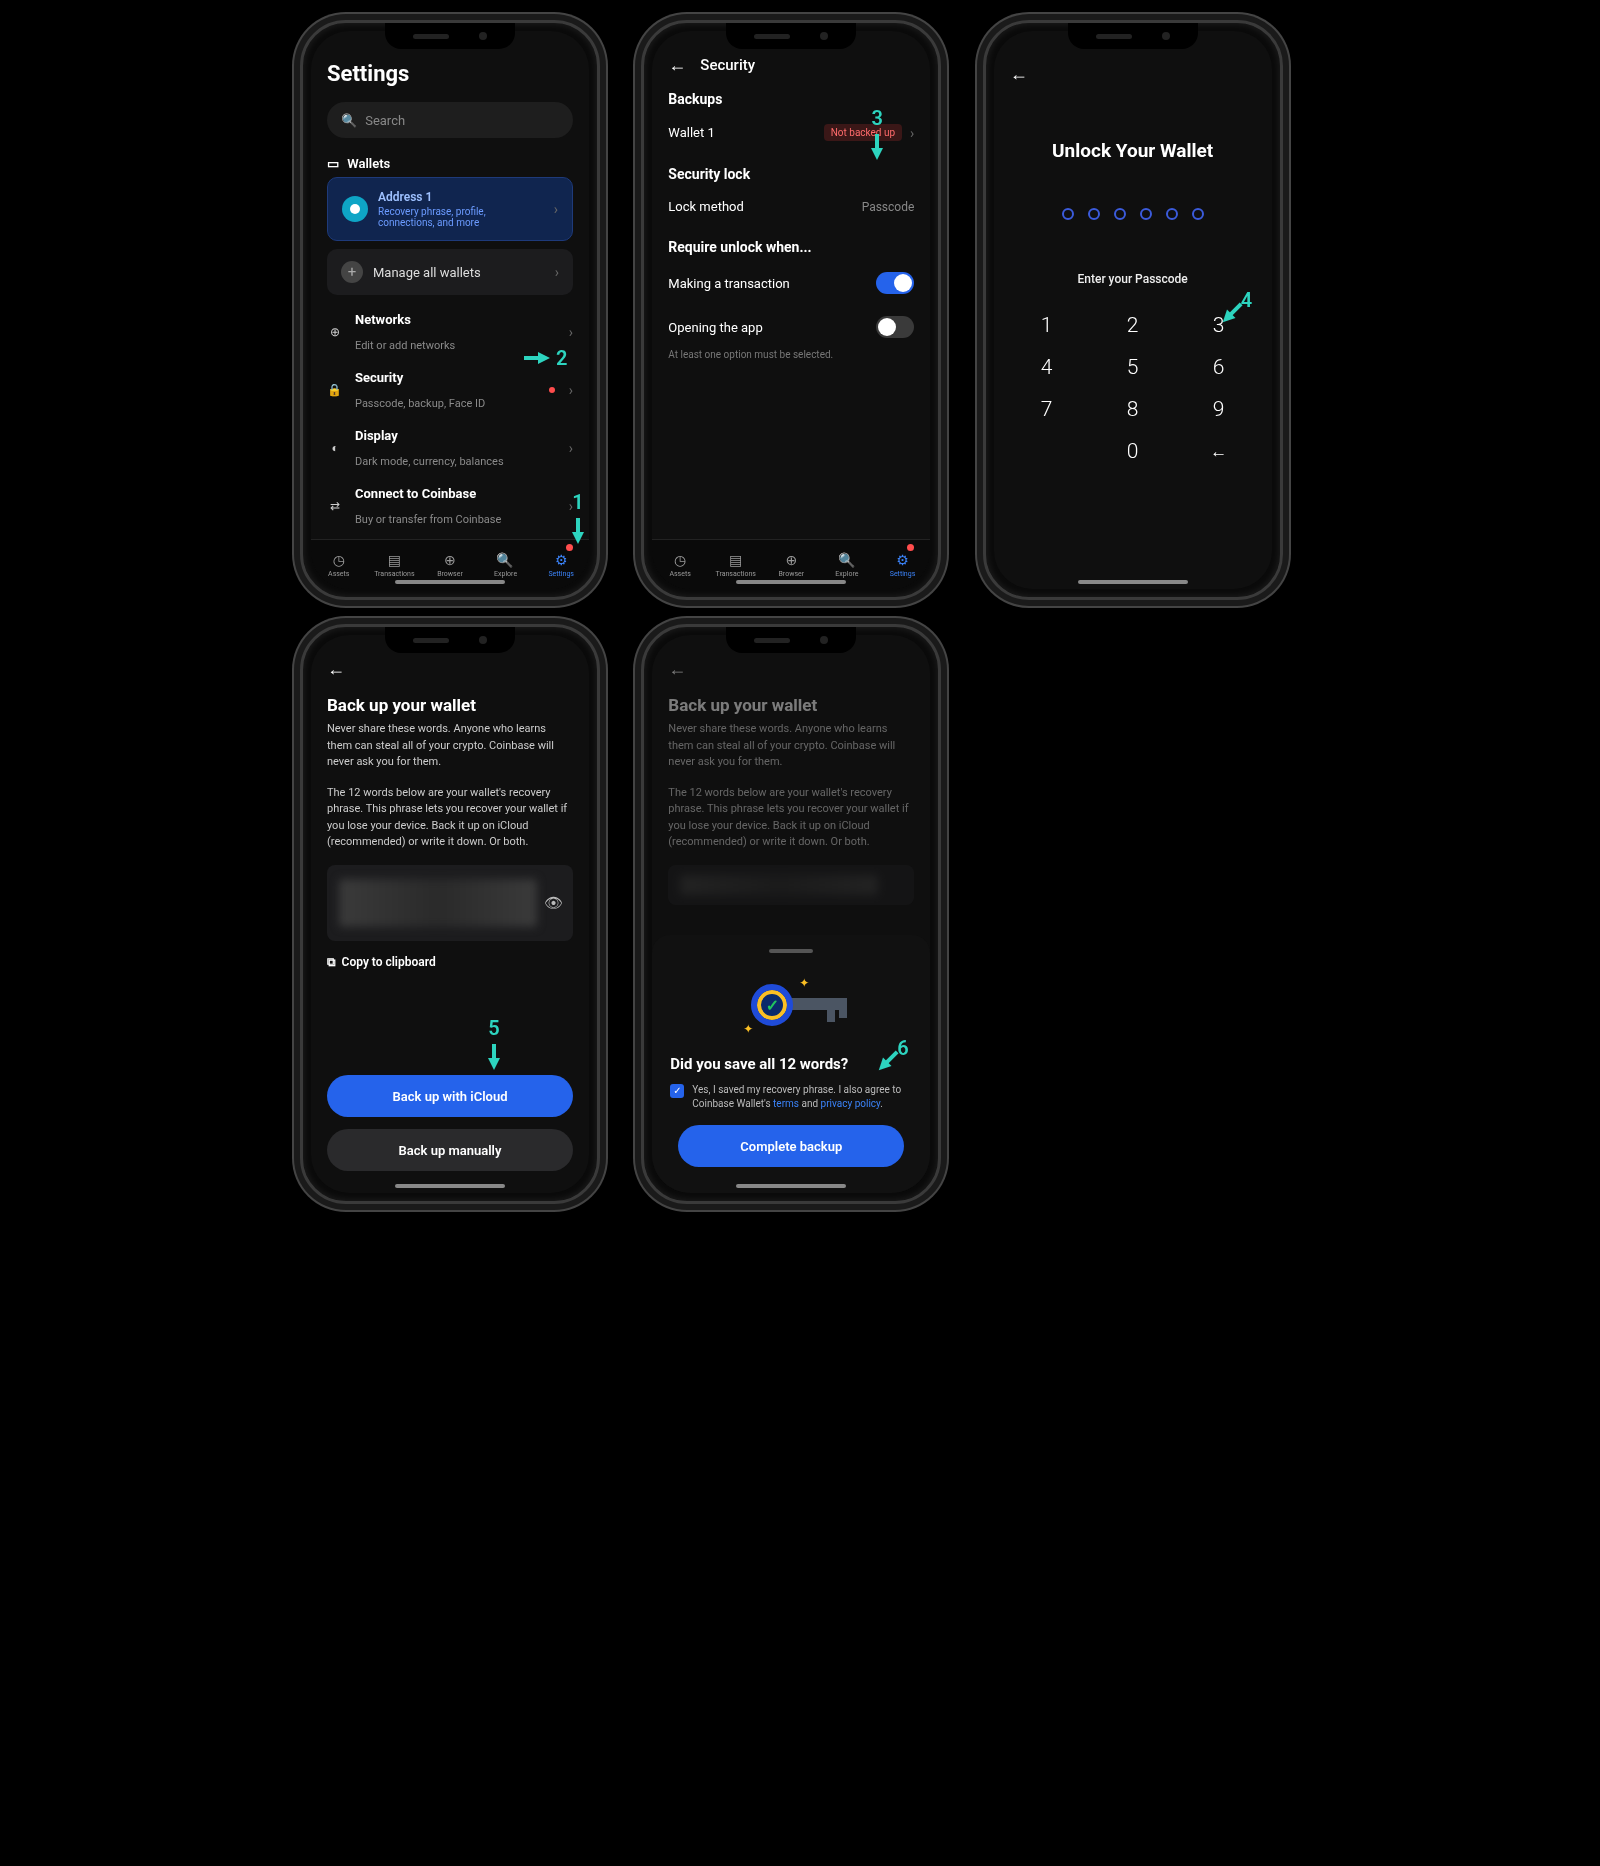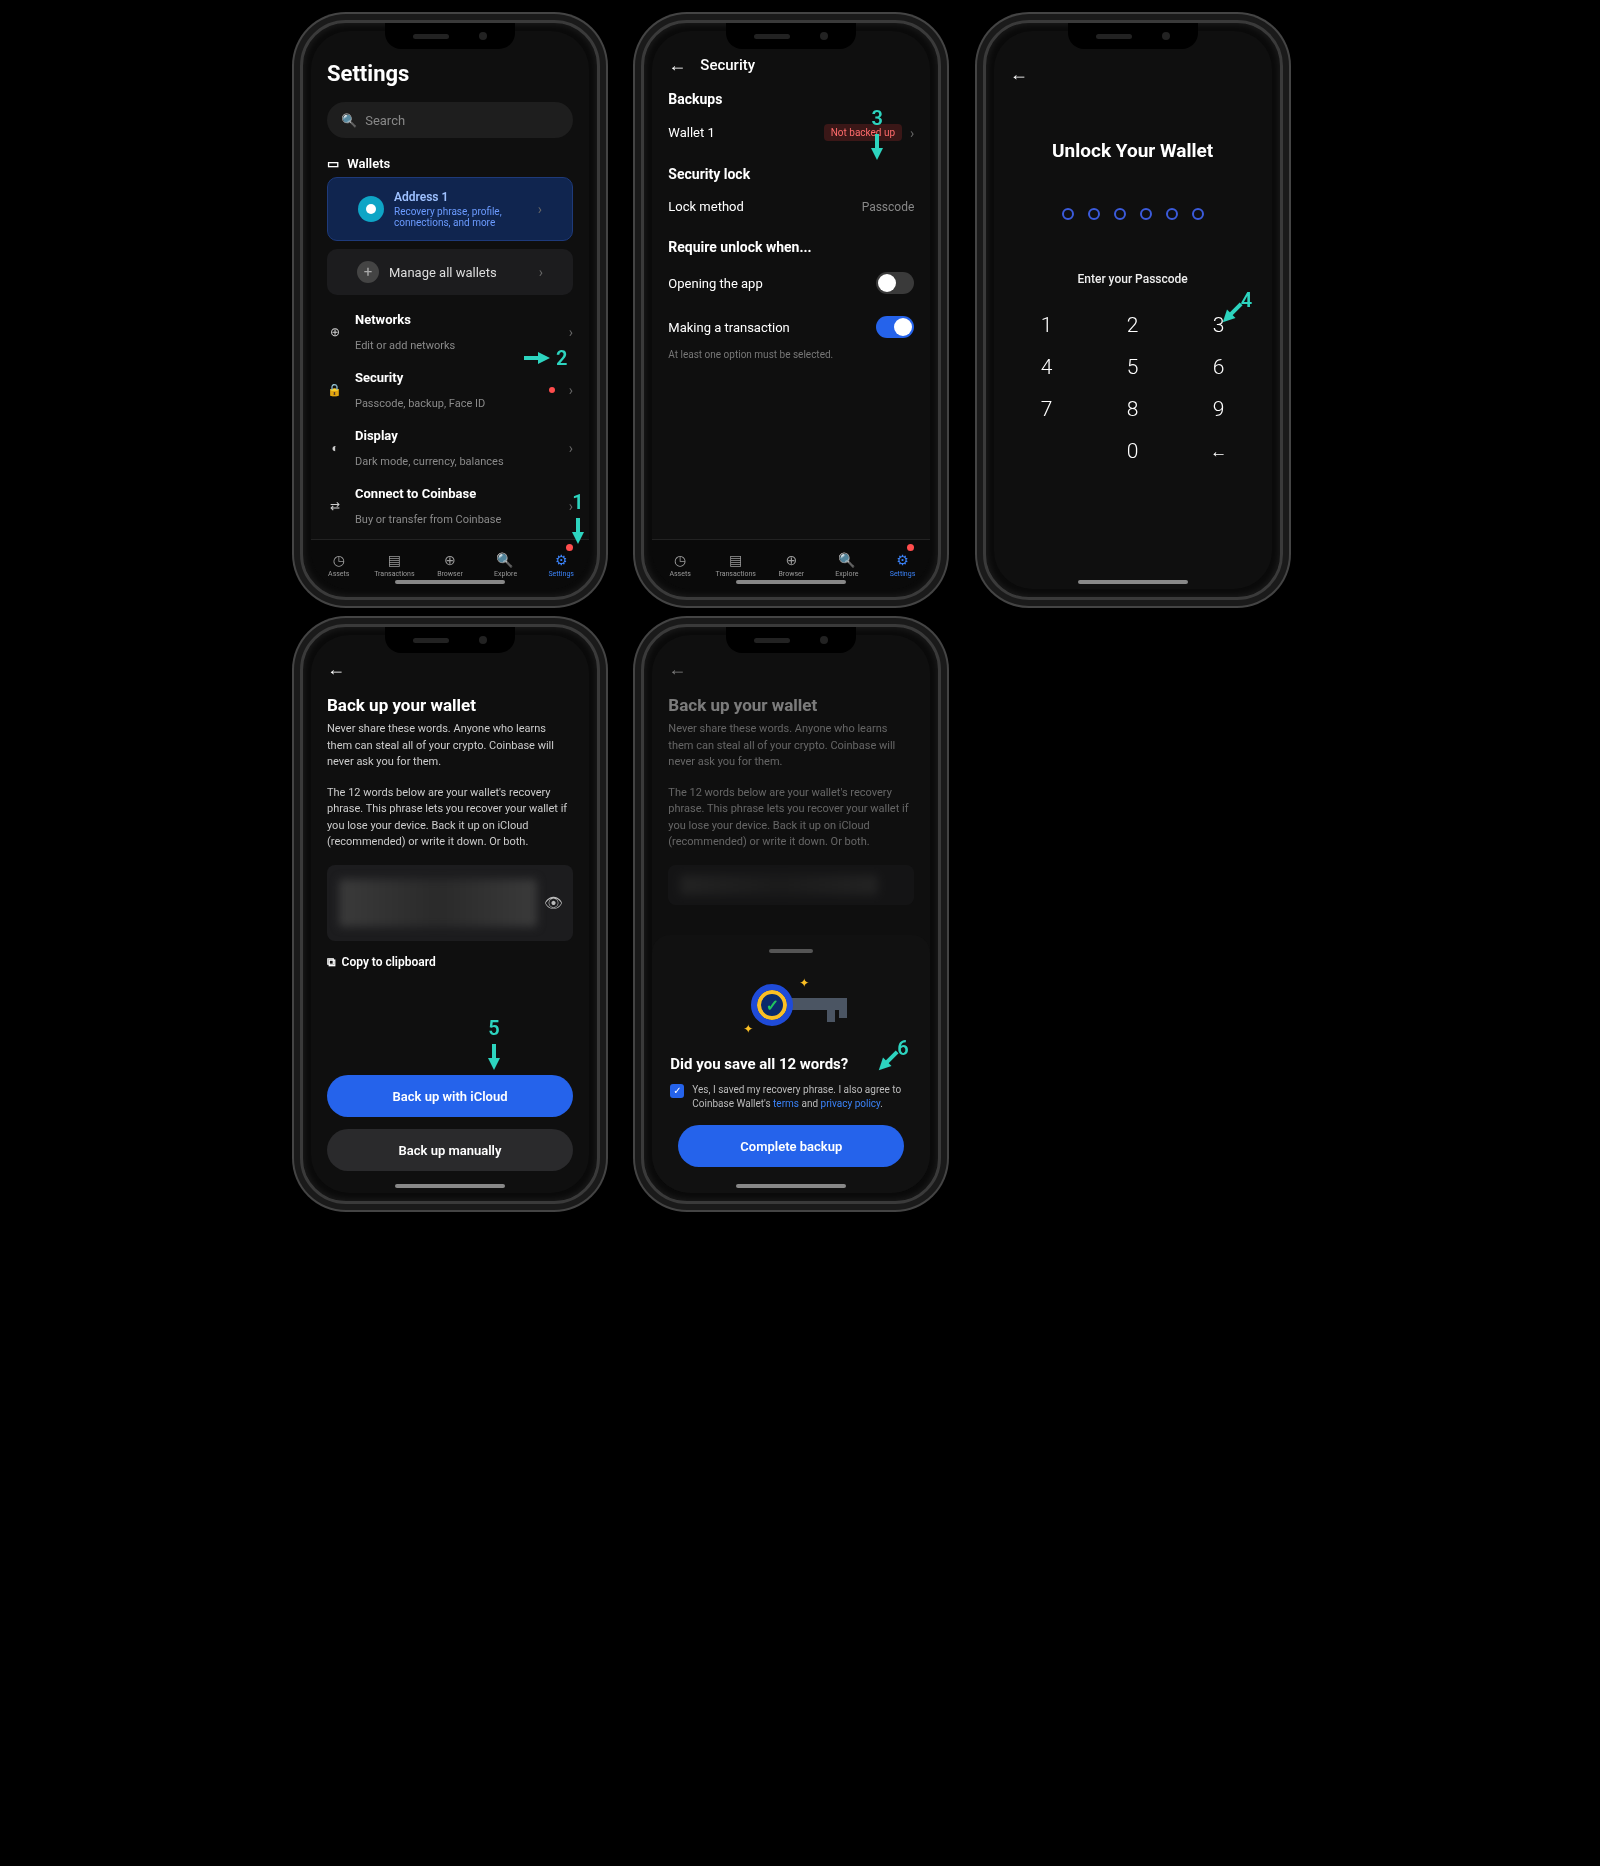--- a/index.html
+++ b/index.html
@@ -14,21 +14,21 @@
   .notch { position:absolute; top:0; left:50%; transform:translateX(-50%); width:130px; height:26px; background:#000; border-radius:0 0 16px 16px; z-index:50; display:flex; align-items:center; justify-content:center; gap:30px;}
   .notch .speaker{width:36px;height:5px;background:#222;border-radius:3px;}
   .notch .cam{width:8px;height:8px;background:#222;border-radius:50%;}
   .screen { position:absolute; inset:8px; border-radius:38px; background:#0f0f0f; overflow:hidden; display:flex; flex-direction:column; color:#fff;}
   .home-ind{position:absolute;bottom:5px;left:50%;transform:translateX(-50%);width:110px;height:4px;background:#888;border-radius:3px;z-index:40;}
   
   .hdr{padding:30px 16px 8px;}
   .hdr h1{font-size:22px;font-weight:700;}
   .search{margin:8px 16px;background:#1e1e1e;border-radius:22px;height:36px;display:flex;align-items:center;gap:8px;padding:0 14px;color:#888;font-size:13px;}
   .section-lbl{display:flex;align-items:center;gap:8px;padding:10px 16px 6px;font-size:13px;font-weight:600;color:#fff;}
-  .card{margin:0 16px 8px;background:#1c1c1e;border-radius:10px;padding:12px 30px;display:flex;align-items:center;gap:10px;}
+  .card{margin:0 16px 8px;background:#1c1c1e;border-radius:10px;padding:12px 14px;display:flex;align-items:center;gap:10px;}
   .card.primary{background:#10254f;border:1px solid #1e3a7a;}
   .av{width:26px;height:26px;border-radius:50%;background:#0ea5c6;flex:none;display:flex;align-items:center;justify-content:center;}
   .av::after{content:"";width:10px;height:10px;border-radius:50%;background:#fff;}
   .plus-circ{width:22px;height:22px;border-radius:50%;background:#444;display:flex;align-items:center;justify-content:center;color:#aaa;font-size:15px;flex:none;}
   .row{padding:9px 16px;display:flex;align-items:center;gap:12px;}
   .row .ico{width:16px;flex:none;color:#ccc;font-size:12px;text-align:center;}
   .row .txt{flex:1;}
   .row .t1{font-size:13px;font-weight:700;color:#fff;}
   .row .t2{font-size:11px;color:#8a8a8a;margin-top:12px;}
   .chev{color:#666;font-size:14px;flex:none;}
@@ -233,26 +233,26 @@
         <span class="chev">›</span>
       </span>
     </div>
     <div class="sec-h">Security lock</div>
     <div class="srow">
       <span>Lock method</span>
       <span class="val-grey">Passcode</span>
     </div>
     <div class="sec-h">Require unlock when...</div>
     <div class="srow">
+      <span>Making a transaction</span>
+      <div class="toggle on"></div>
+    </div>
+    <div class="srow">
       <span>Opening the app</span>
       <div class="toggle off"></div>
-    </div>
-    <div class="srow">
-      <span>Making a transaction</span>
-      <div class="toggle on"></div>
     </div>
     <div class="hint">At least one option must be selected.</div>
    </div>
    <div class="tabbar">
      <div class="tab">
               <div class="ti">◷</div>
               <span>Assets</span>
             </div>
      <div class="tab">
               <div class="ti">▤</div>

